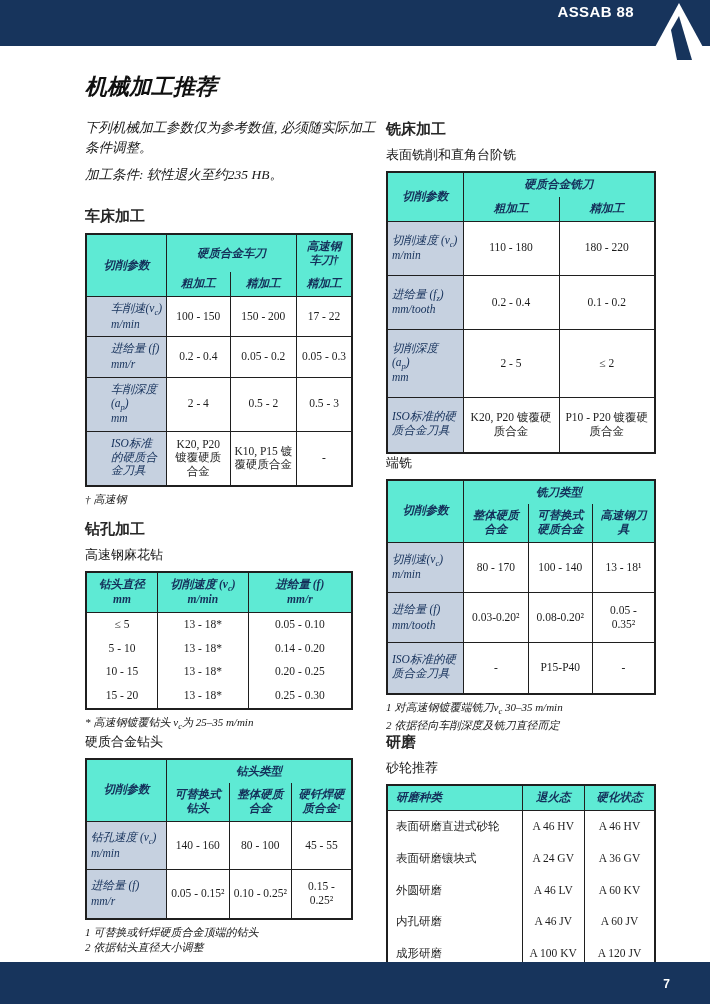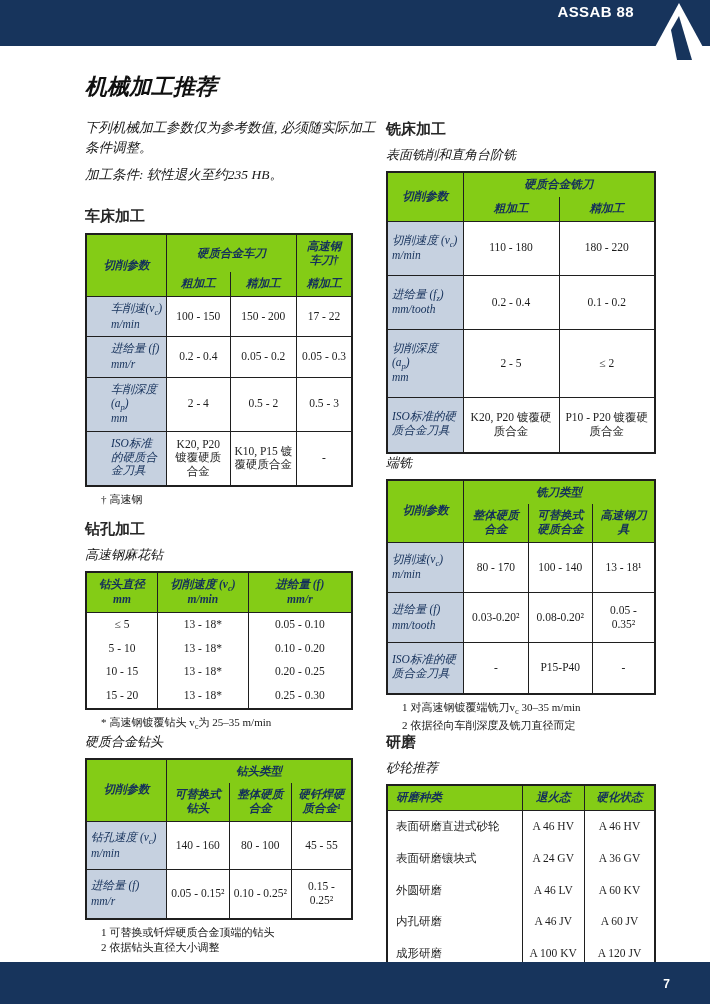--- a/index.html
+++ b/index.html
@@ -24,39 +24,39 @@
   .col-left{position:absolute;left:85px;top:72px;width:268px}
   .col-right{position:absolute;left:386px;top:120px;width:270px}
   
   .doc-title{font-style:italic;font-weight:bold;font-size:22px;color:#101010;margin:0 0 16px 0}
   .intro p{margin:0 0 6px 0;font-style:italic;font-size:13.5px;line-height:1.5;width:302px;color:#161616}
   .intro p.last{margin-bottom:22px}
   .sec-h{
     font-family:"Liberation Sans","DejaVu Sans",sans-serif;font-weight:bold;
     font-size:15px;color:#272727;margin:0 0 7px 0;
   }.mt2{margin-top:14px}.mt3{}.mt4{margin-top:10px}
-  .sub-h{font-style:italic;font-size:13px;color:#161616;margin:0 0 7px 0}
+  .sub-h{font-size:13px;color:#161616;margin:0 0 7px 0}
   
   table{border-collapse:collapse;width:100%;table-layout:fixed;border:2px solid #1f1f1f}
   th,td{border:1.5px solid #1f1f1f;font-size:11.5px;line-height:1.2;text-align:center;vertical-align:middle}
-  th{background:#84cc16;color:#14305a;font-style:italic;font-weight:600;padding:5px 6px}
+  th{background:#5eead4;color:#14305a;font-style:italic;font-weight:600;padding:5px 6px}
   td{padding:5px 3px;color:#1d1d1d}
   thead tr.g th{border-bottom:none}
   thead tr.s th{border-top:none}
   td.lbl{background:#c6d1e0;text-align:left;padding-left:24px;color:#14305a;font-style:italic}
   .unit{display:block}
   sub{font-size:8.5px}
   .nohl tbody td{border-top:none;border-bottom:none}
   .t-face td{padding:12px 4px}
   .t-end td{padding:10px 4px}
   .t-carb td{padding:9px 4px}
   .t-grind td{padding:9px 5px}
   .t-grind td.first,.t-grind th.first{text-align:left;padding-left:8px}
   
-  .fn{font-size:11px;line-height:1.35;margin:5px 0 0 16px;color:#161616}
+  .fn{font-style:italic;font-size:11px;line-height:1.35;margin:5px 0 0 0;color:#161616}
   .fn .fnm{margin-right:3px}
 </style>
 </head>
 <body>
 
 <div class="topbar"></div>
 <div class="brand">ASSAB 88</div>
 <svg class="logo" viewBox="0 0 64 57">
   <polygon points="33,0 64,57 2,57" fill="#ffffff"></polygon>
   <polygon points="25,27 33,13 46,57 31,57" fill="#17345c"></polygon>
@@ -137,21 +137,21 @@
     </thead>
     <tbody>
       <tr>
         <td>≤ 5</td>
         <td>13 - 18*</td>
         <td>0.05 - 0.10</td>
       </tr>
       <tr>
         <td>5 - 10</td>
         <td>13 - 18*</td>
-        <td>0.10 - 0.20</td>
+        <td>0.14 - 0.20</td>
       </tr>
       <tr>
         <td>10 - 15</td>
         <td>13 - 18*</td>
         <td>0.20 - 0.25</td>
       </tr>
       <tr>
         <td>15 - 20</td>
         <td>13 - 18*</td>
         <td>0.25 - 0.30</td>

